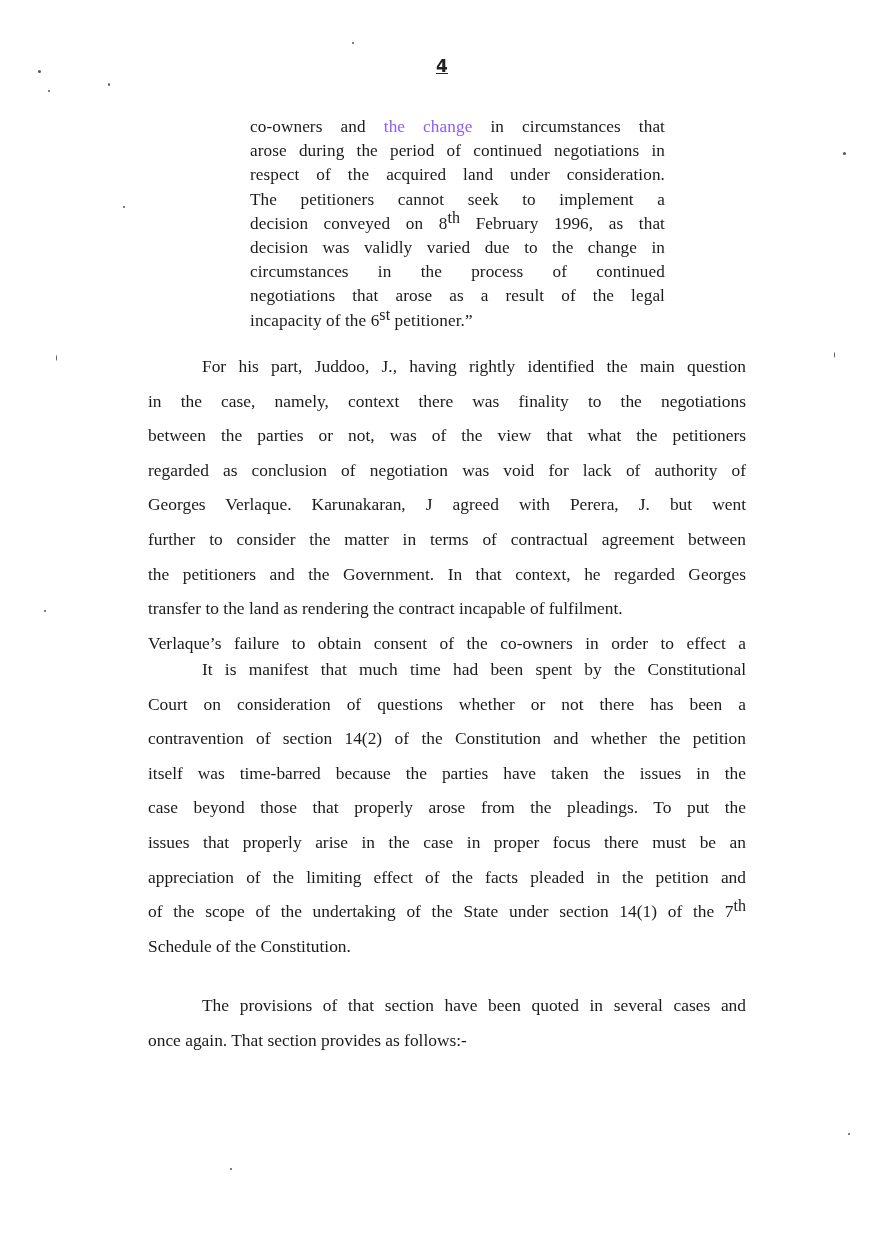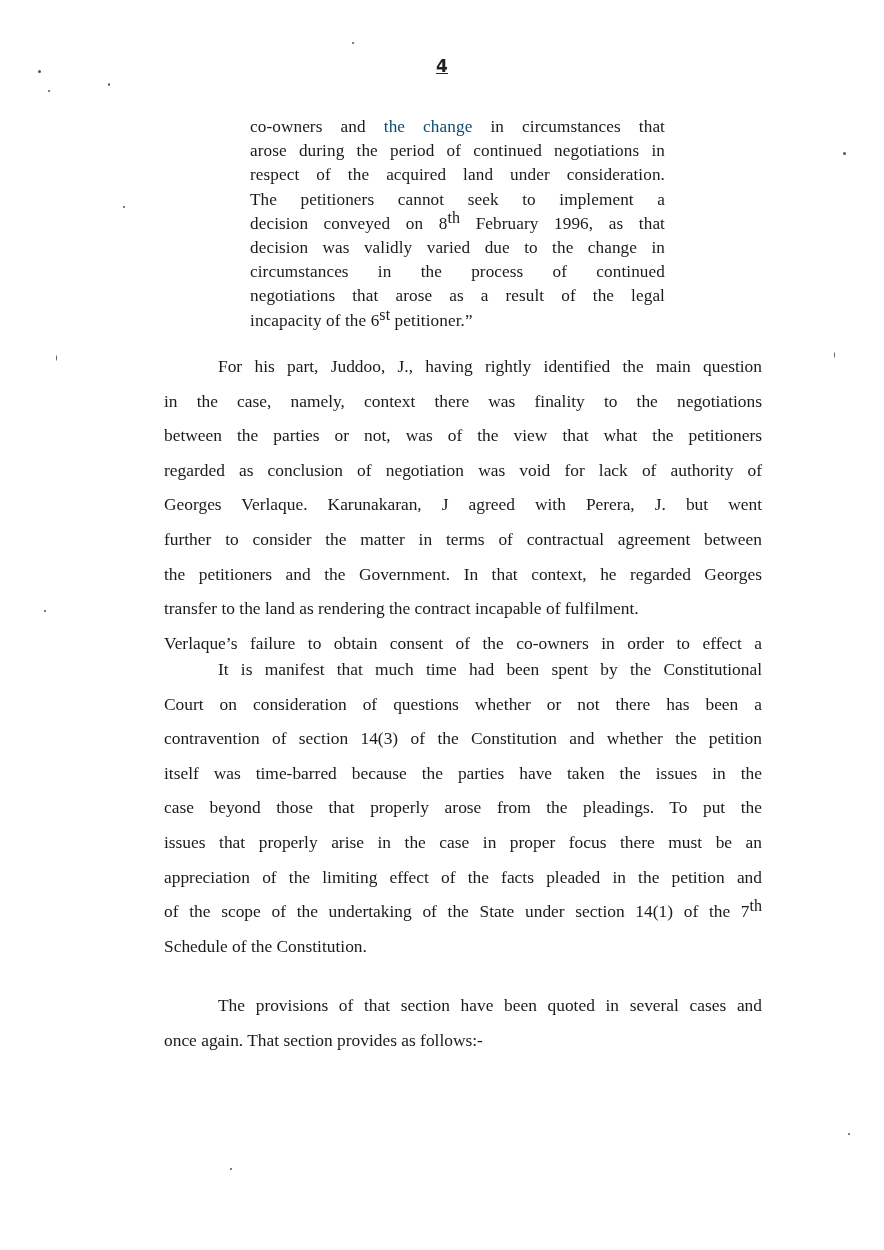--- a/index.html
+++ b/index.html
@@ -14,26 +14,26 @@
   }
   .quote {
     position: absolute; left: 250px; width: 415px; top: 115px;
     font-family: "Liberation Serif", serif; font-size: 17.2px; line-height: 24.2px;
     text-align: justify; text-align-last: left; letter-spacing: 0.1px;
   }
   .quote .line { display: block; text-align: justify; text-align-last: justify; white-space: nowrap; }
   .quote .line.last { text-align-last: left; }
   .para {
     position: absolute; left: 148px; width: 598px;
-    font-family: "Liberation Serif", serif; font-size: 17.4px; line-height: 34.6px; margin-left: 16px;
+    font-family: "Liberation Serif", serif; font-size: 17.4px; line-height: 34.6px;
   }
   .para .line { display: block; text-align: justify; text-align-last: justify; white-space: nowrap; }
   .para .line.last { text-align-last: left; }
   .para .line.first { padding-left: 54px; }
-  .faded { color: #0c4a6e; }
+  .faded { color: #8b5cf6; }
   sup { font-size: 16px; line-height: 0; vertical-align: 6px; }
   .speck { position: absolute; background: #555; border-radius: 50%; }
 </style>
 </head>
 <body>
 
 <div class="page-number">4</div>
 
 <div class="quote">
   <span class="line"><span>co-owners and </span><span class="faded">the change</span><span> in circumstances that</span></span>
@@ -55,21 +55,21 @@
   <span class="line">Georges Verlaque. Karunakaran, J agreed with Perera, J. but went</span>
   <span class="line">further to consider the matter in terms of contractual agreement between</span>
   <span class="line">the petitioners and the Government. In that context, he regarded Georges</span>
   <span class="line last">transfer to the land as rendering the contract incapable of fulfilment.</span>
   <span class="line">Verlaque’s failure to obtain consent of the co-owners in order to effect a</span>
 </div>
 
 <div class="para" style="top:652px">
   <span class="line first">It is manifest that much time had been spent by the Constitutional</span>
   <span class="line">Court on consideration of questions whether or not there has been a</span>
-  <span class="line">contravention of section 14(3) of the Constitution and whether the petition</span>
+  <span class="line">contravention of section 14(2) of the Constitution and whether the petition</span>
   <span class="line">itself was time-barred because the parties have taken the issues in the</span>
   <span class="line">case beyond those that properly arose from the pleadings. To put the</span>
   <span class="line">issues that properly arise in the case in proper focus there must be an</span>
   <span class="line">appreciation of the limiting effect of the facts pleaded in the petition and</span>
   <span class="line"><span>of the scope of the undertaking of the State under section 14(1) of the 7</span><sup>th</sup></span>
   <span class="line last">Schedule of the Constitution.</span>
 </div>
 
 <div class="para" style="top:988px">
   <span class="line first">The provisions of that section have been quoted in several cases and</span>

